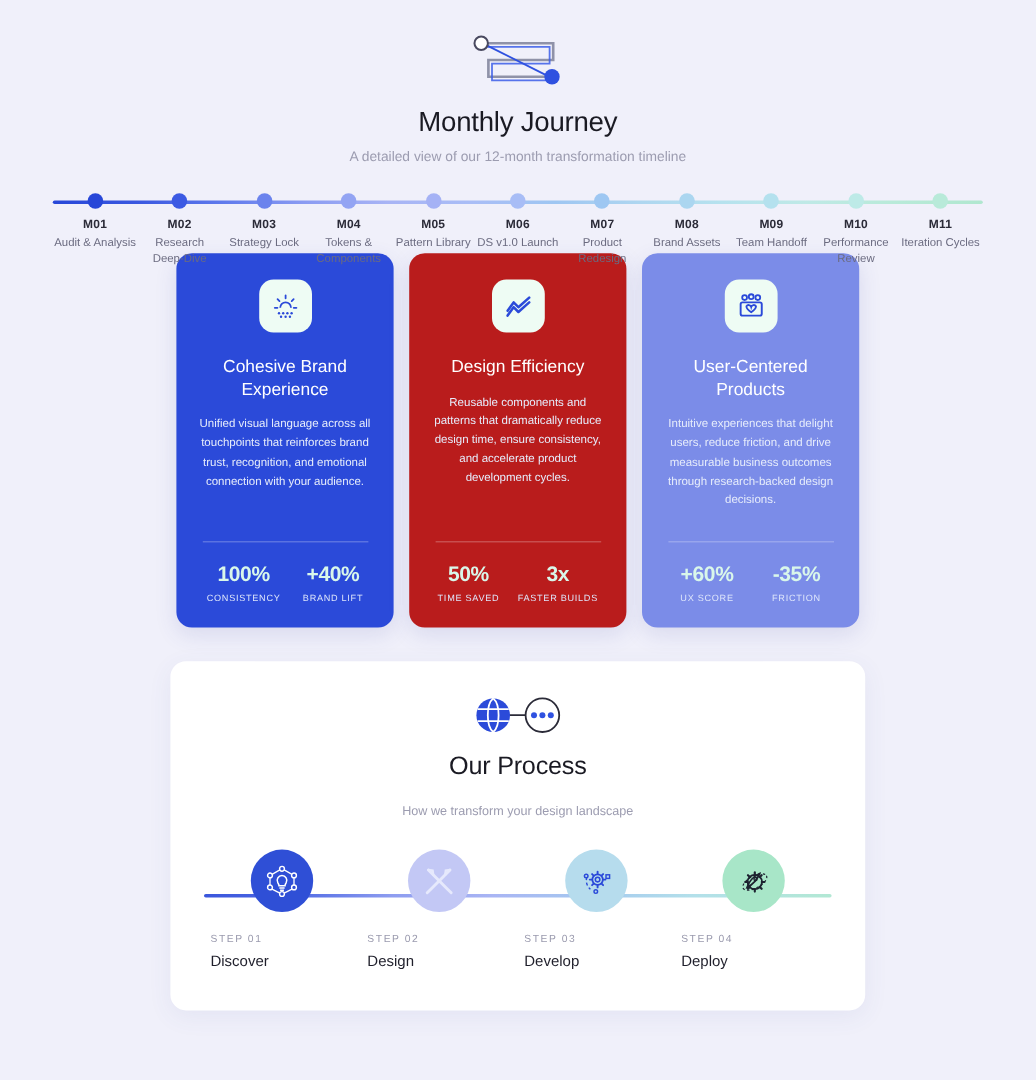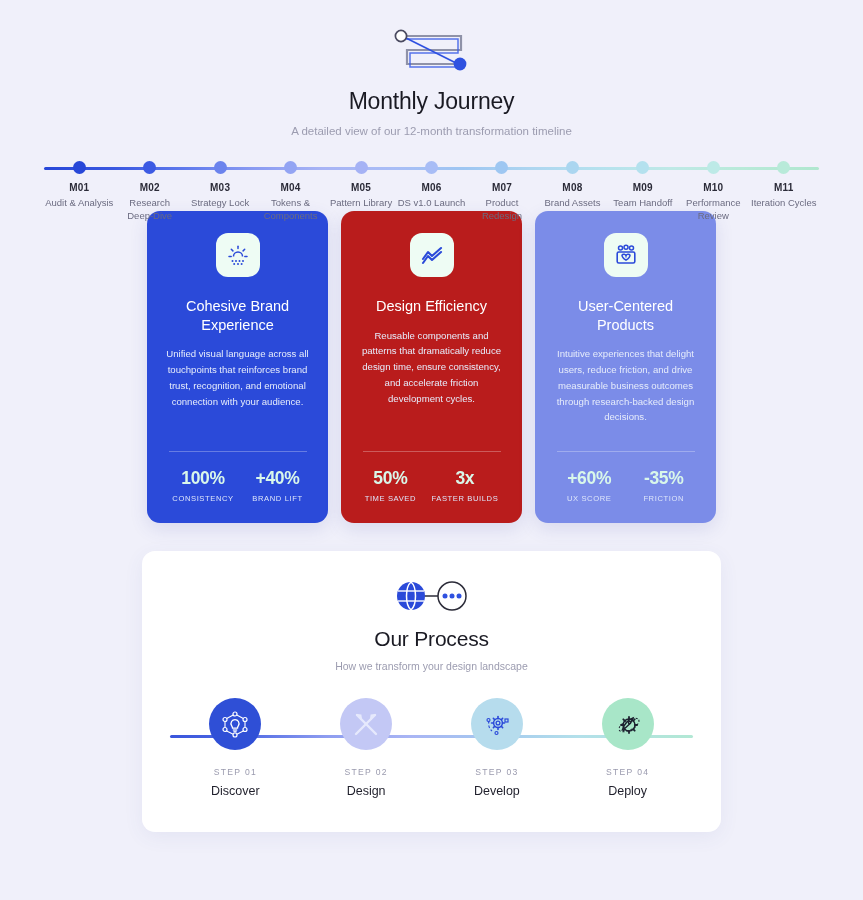--- a/index.html
+++ b/index.html
@@ -180,21 +180,21 @@
     display: flex;
     justify-content: center;
     margin-bottom: 14px;
   }
   .process-title {
     text-align: center;
     font-size: 21px;
     font-weight: 400;
     color: #1a1a23;
     letter-spacing: -0.2px;
-    margin-bottom: 9px;
+    margin-bottom: 19px;
   }
   .process-sub {
     text-align: center;
     font-size: 10.5px;
     color: #9c9cb0;
     margin-bottom: 26px;
   }
   .steps-wrap {
     position: relative;
     padding: 0 28px;
@@ -207,21 +207,21 @@
     border-radius: 2px;
     background: linear-gradient(to right,
       #3a56dc 0%, #4f69e4 14%, #8e9df0 30%,
       #a9b5f4 46%, #a5c9ef 62%, #b3e0ea 78%, #b2e8d4 100%);
   }
   .steps {
     position: relative;
     display: flex;
     justify-content: space-around;
   }
-  .step { text-align: center; width: 120px; }
+  .step { width: 120px; }
   .step-circle {
     width: 52px;
     height: 52px;
     border-radius: 50%;
     margin: 0 auto;
     display: flex;
     align-items: center;
     justify-content: center;
     position: relative;
     z-index: 2;
@@ -354,21 +354,21 @@
      </div>
       </div>
       <div class="card" style="background: #b91c1c;">
         <div class="card-icon-tile">
           <svg width="24" height="24" viewBox="0 0 24 24">
       <path d="M3 16 L8 9 L12 13 L21 5" fill="none" stroke="#2b4ad9" stroke-width="2.1" stroke-linecap="round" stroke-linejoin="round"></path>
       <path d="M3 20 L8 13 L12 17 L21 9" fill="none" stroke="#2b4ad9" stroke-width="2.1" stroke-linecap="round" stroke-linejoin="round"></path>
     </svg>
         </div>
      <div class="card-title">Design Efficiency</div>
-     <div class="card-desc">Reusable components and patterns that dramatically reduce design time, ensure consistency, and accelerate friction development cycles.</div>
+     <div class="card-desc">Reusable components and patterns that dramatically reduce design time, ensure consistency, and accelerate product development cycles.</div>
      <div class="card-divider"></div>
      <div class="card-stats">
        <div class="stat">
             <div class="stat-val">50%</div>
             <div class="stat-lbl">TIME SAVED</div>
           </div>
           <div class="stat">
             <div class="stat-val">3x</div>
             <div class="stat-lbl">FASTER BUILDS</div>
           </div>

